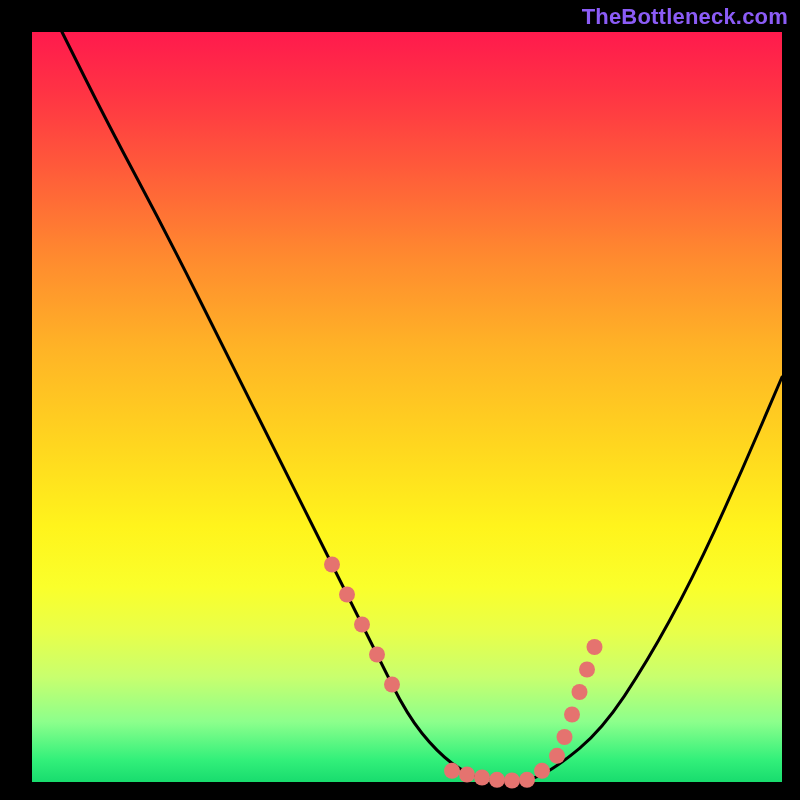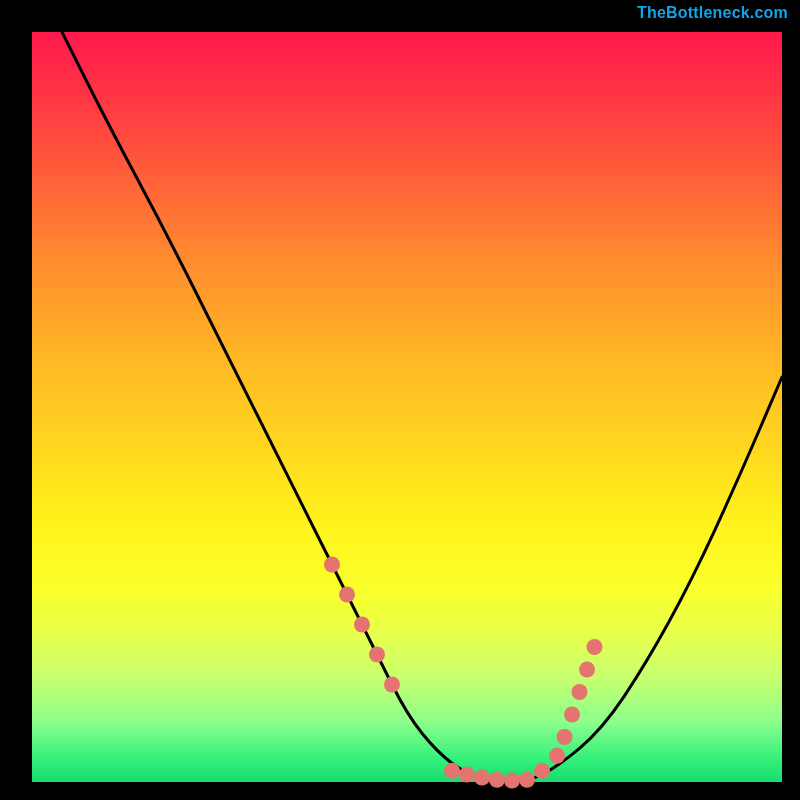--- a/index.html
+++ b/index.html
@@ -35,23 +35,23 @@
       #8cff8c 92%,
       #33f07a 97%,
       #18dc6e 100%
     );
     overflow: hidden;
   }
   .watermark {
     position: absolute;
     top: 4px;
     right: 12px;
-    font-size: 16px;
+    font-size: 22px;
     font-weight: 600;
-    color: #0ea5e9;
+    color: #8b5cf6;
     letter-spacing: 0.2px;
     user-select: none;
   }
   svg.curve {
     position: absolute;
     left: 0;
     top: 0;
   }
 </style>
 </head>

